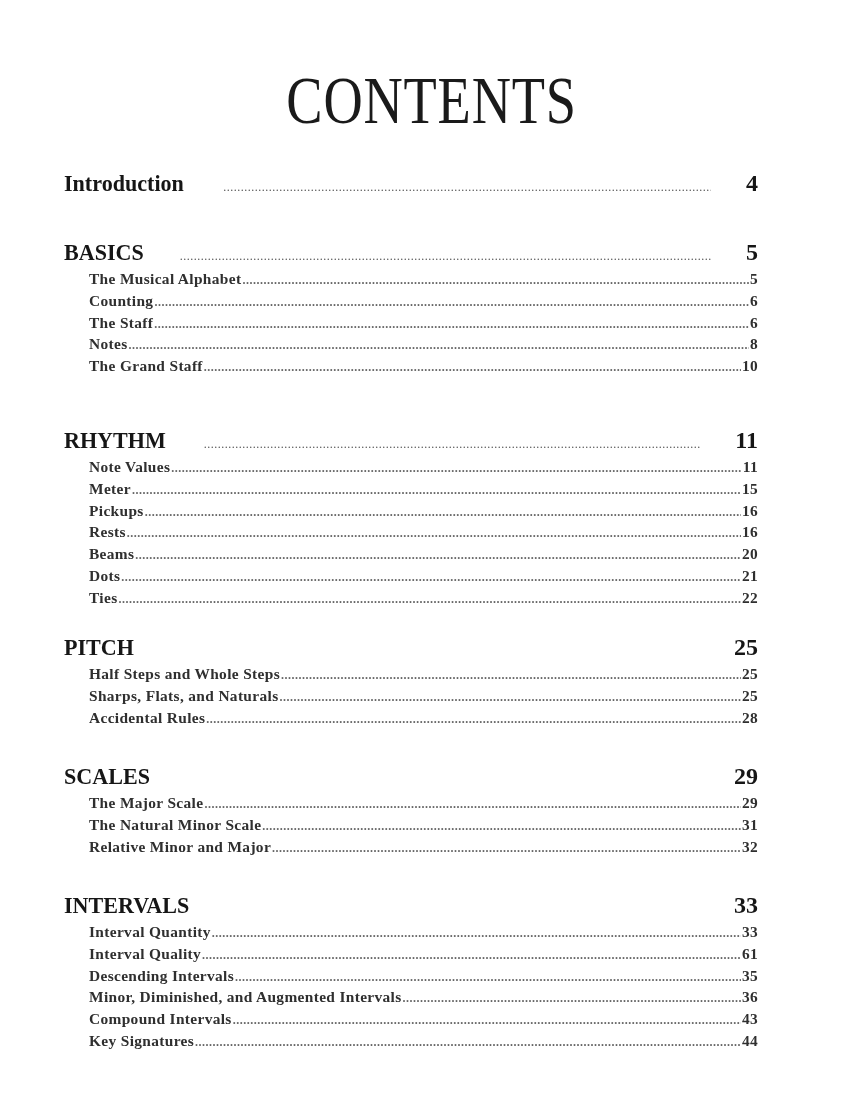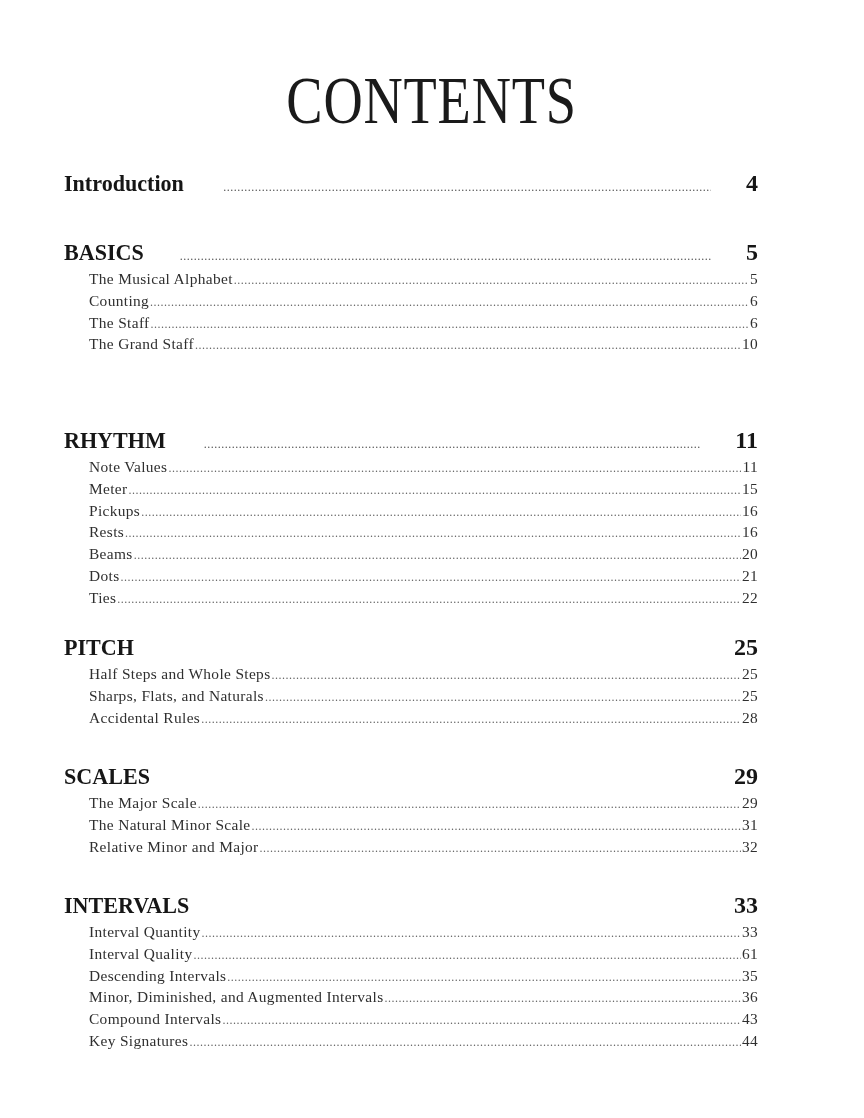--- a/index.html
+++ b/index.html
@@ -30,21 +30,21 @@
   }
   .row .page { flex: 0 0 auto; text-align: right; }
 
   .head { font-weight: bold; font-size: 24px; line-height: 30px; color: #161616; gap: 34px; }
   .head .label { display: inline-block; transform: scaleX(0.92); transform-origin: left; margin-right: -6px; }
   .head .dots { font-size: 12px; font-weight: normal; color: #555; }
   .head.nodots .dots { visibility: hidden; }
 
   .sub { font-size: 15.4px; line-height: 19.8px; color: #2f2f2f; padding-left: 25px; box-sizing: border-box; letter-spacing: 0.35px; }
   .sub .dots { font-size: 12px; color: #666; }
-  .subs { margin-top: -2px; }
+  .subs { margin-top: -2px; font-weight: bold; }
 </style>
 </head>
 <body>
 
 <div class="title"><span>CONTENTS</span></div>
 
 <div class="toc">
 
   <div class="section" style="top:168px">
     <div class="row head">
@@ -70,20 +70,25 @@
           <span class="label">Counting</span>
           <span class="dots"></span>
           <span class="page">6</span>
         </div>
       <div class="row sub">
           <span class="label">The Staff</span>
           <span class="dots"></span>
           <span class="page">6</span>
         </div>
       <div class="row sub">
+          <span class="label">Notes</span>
+          <span class="dots"></span>
+          <span class="page">8</span>
+        </div>
+      <div class="row sub">
           <span class="label">The Grand Staff</span>
           <span class="dots"></span>
           <span class="page">10</span>
         </div>
     </div>
   </div>
 
   <div class="section" style="top:425px">
     <div class="row head">
       <span class="label">RHYTHM</span>

